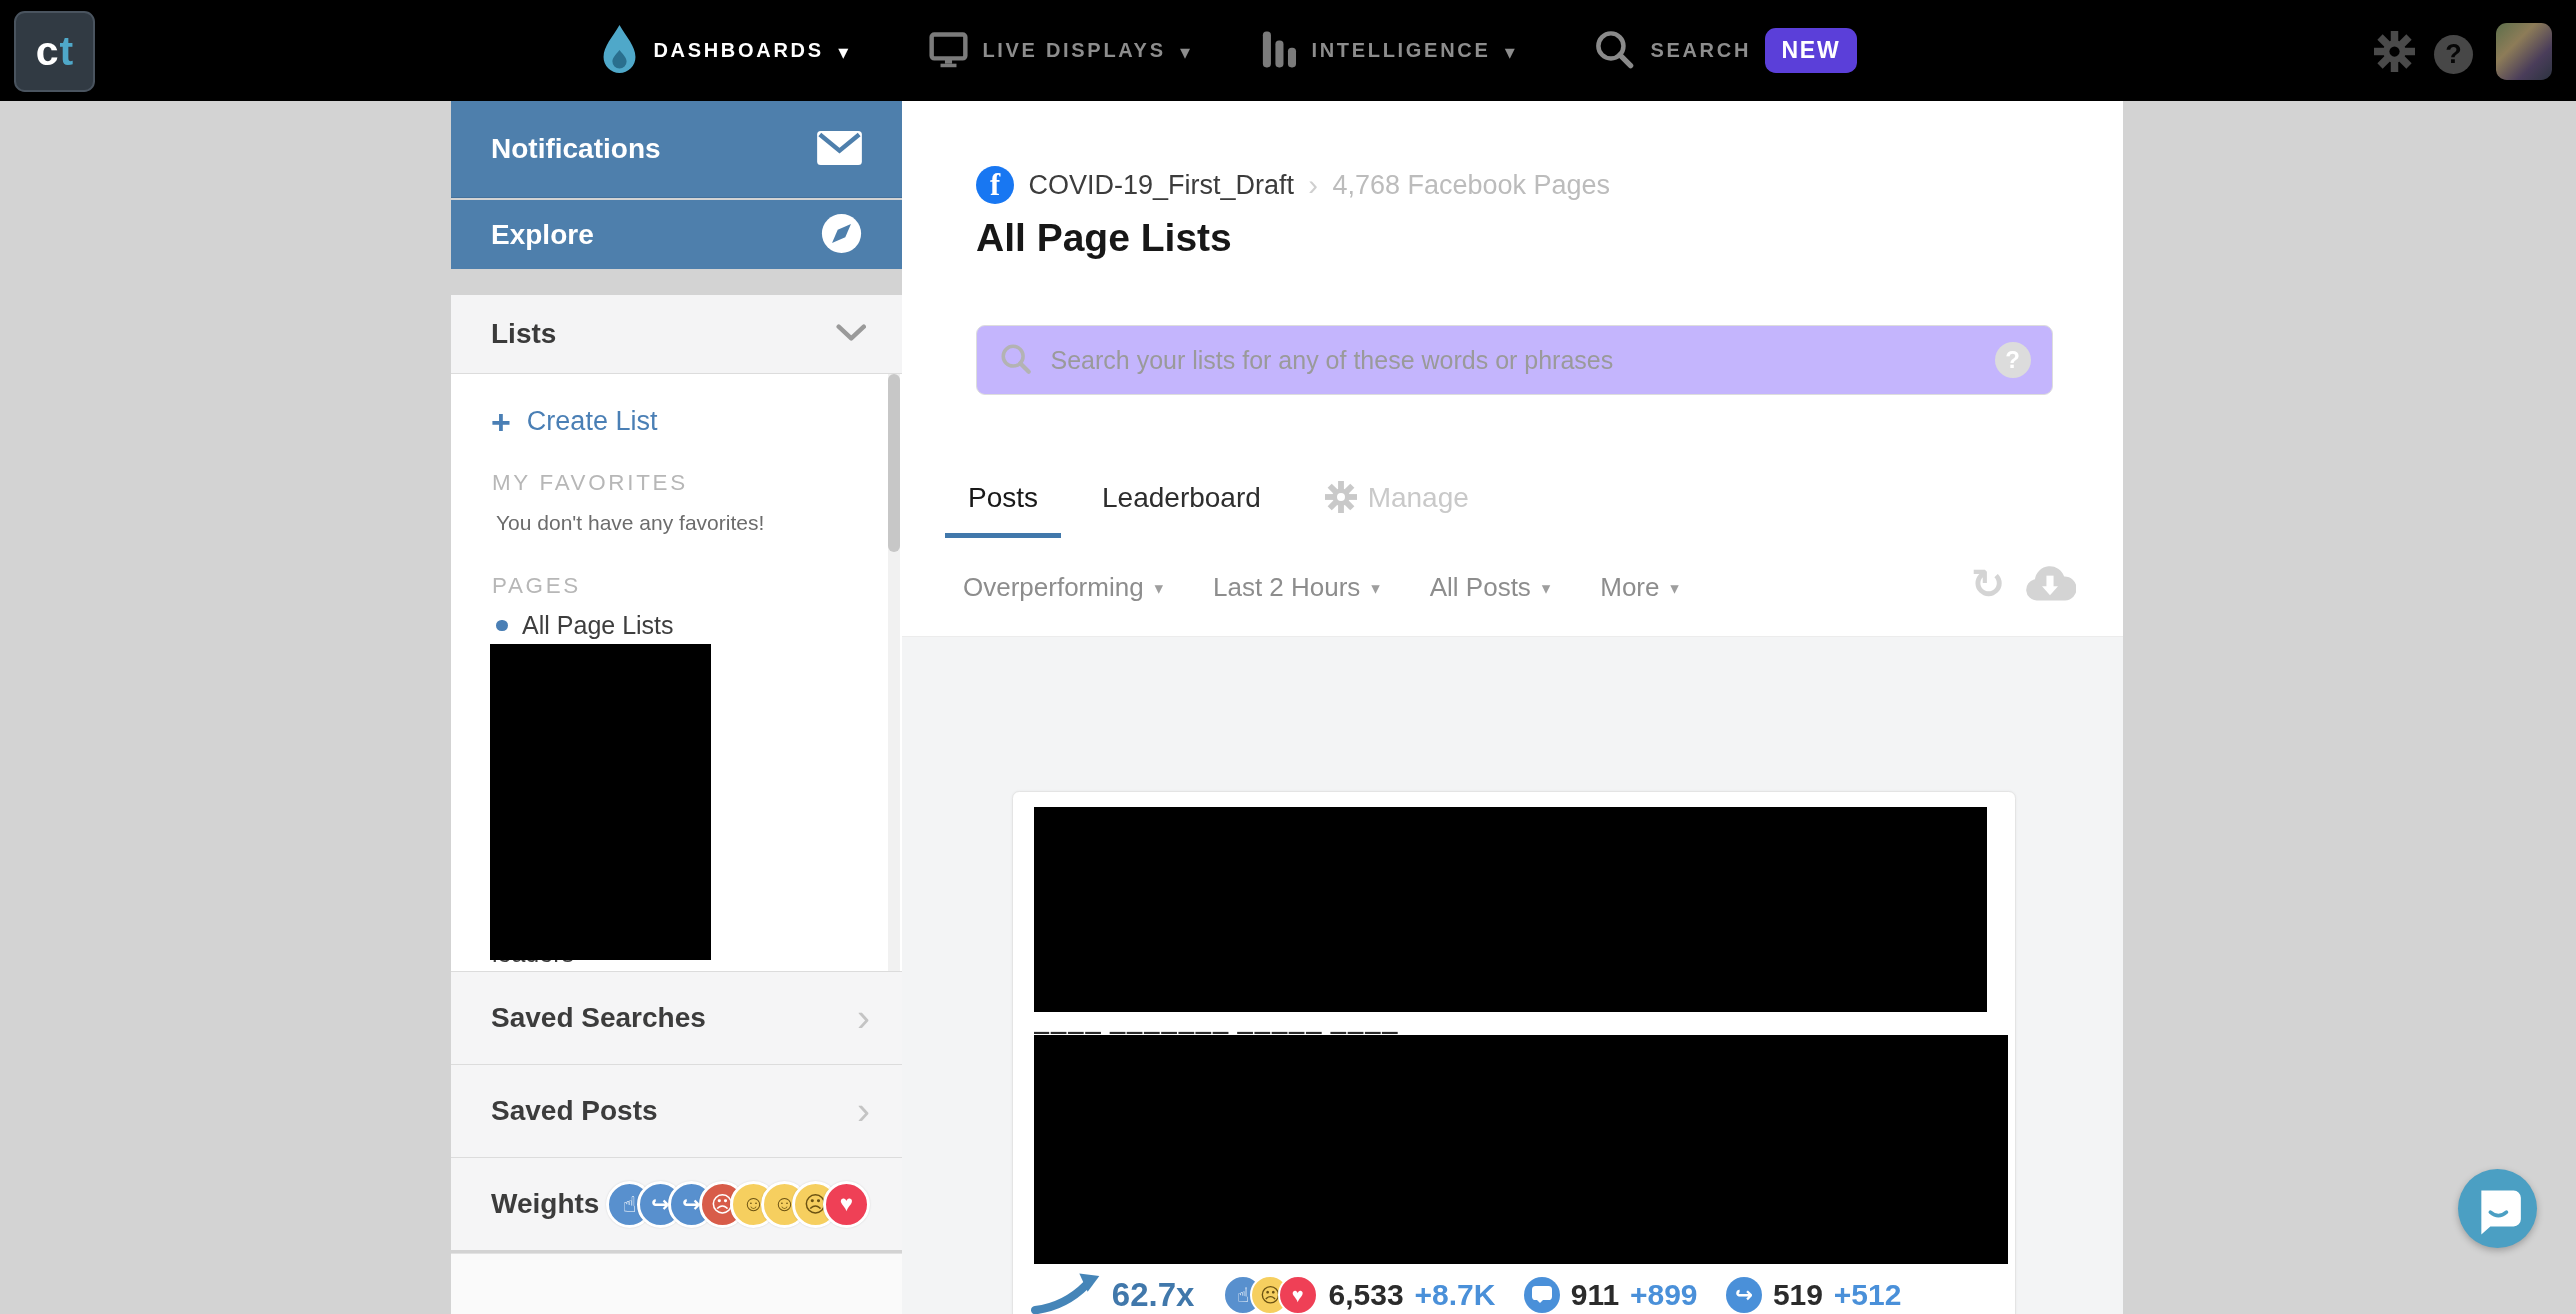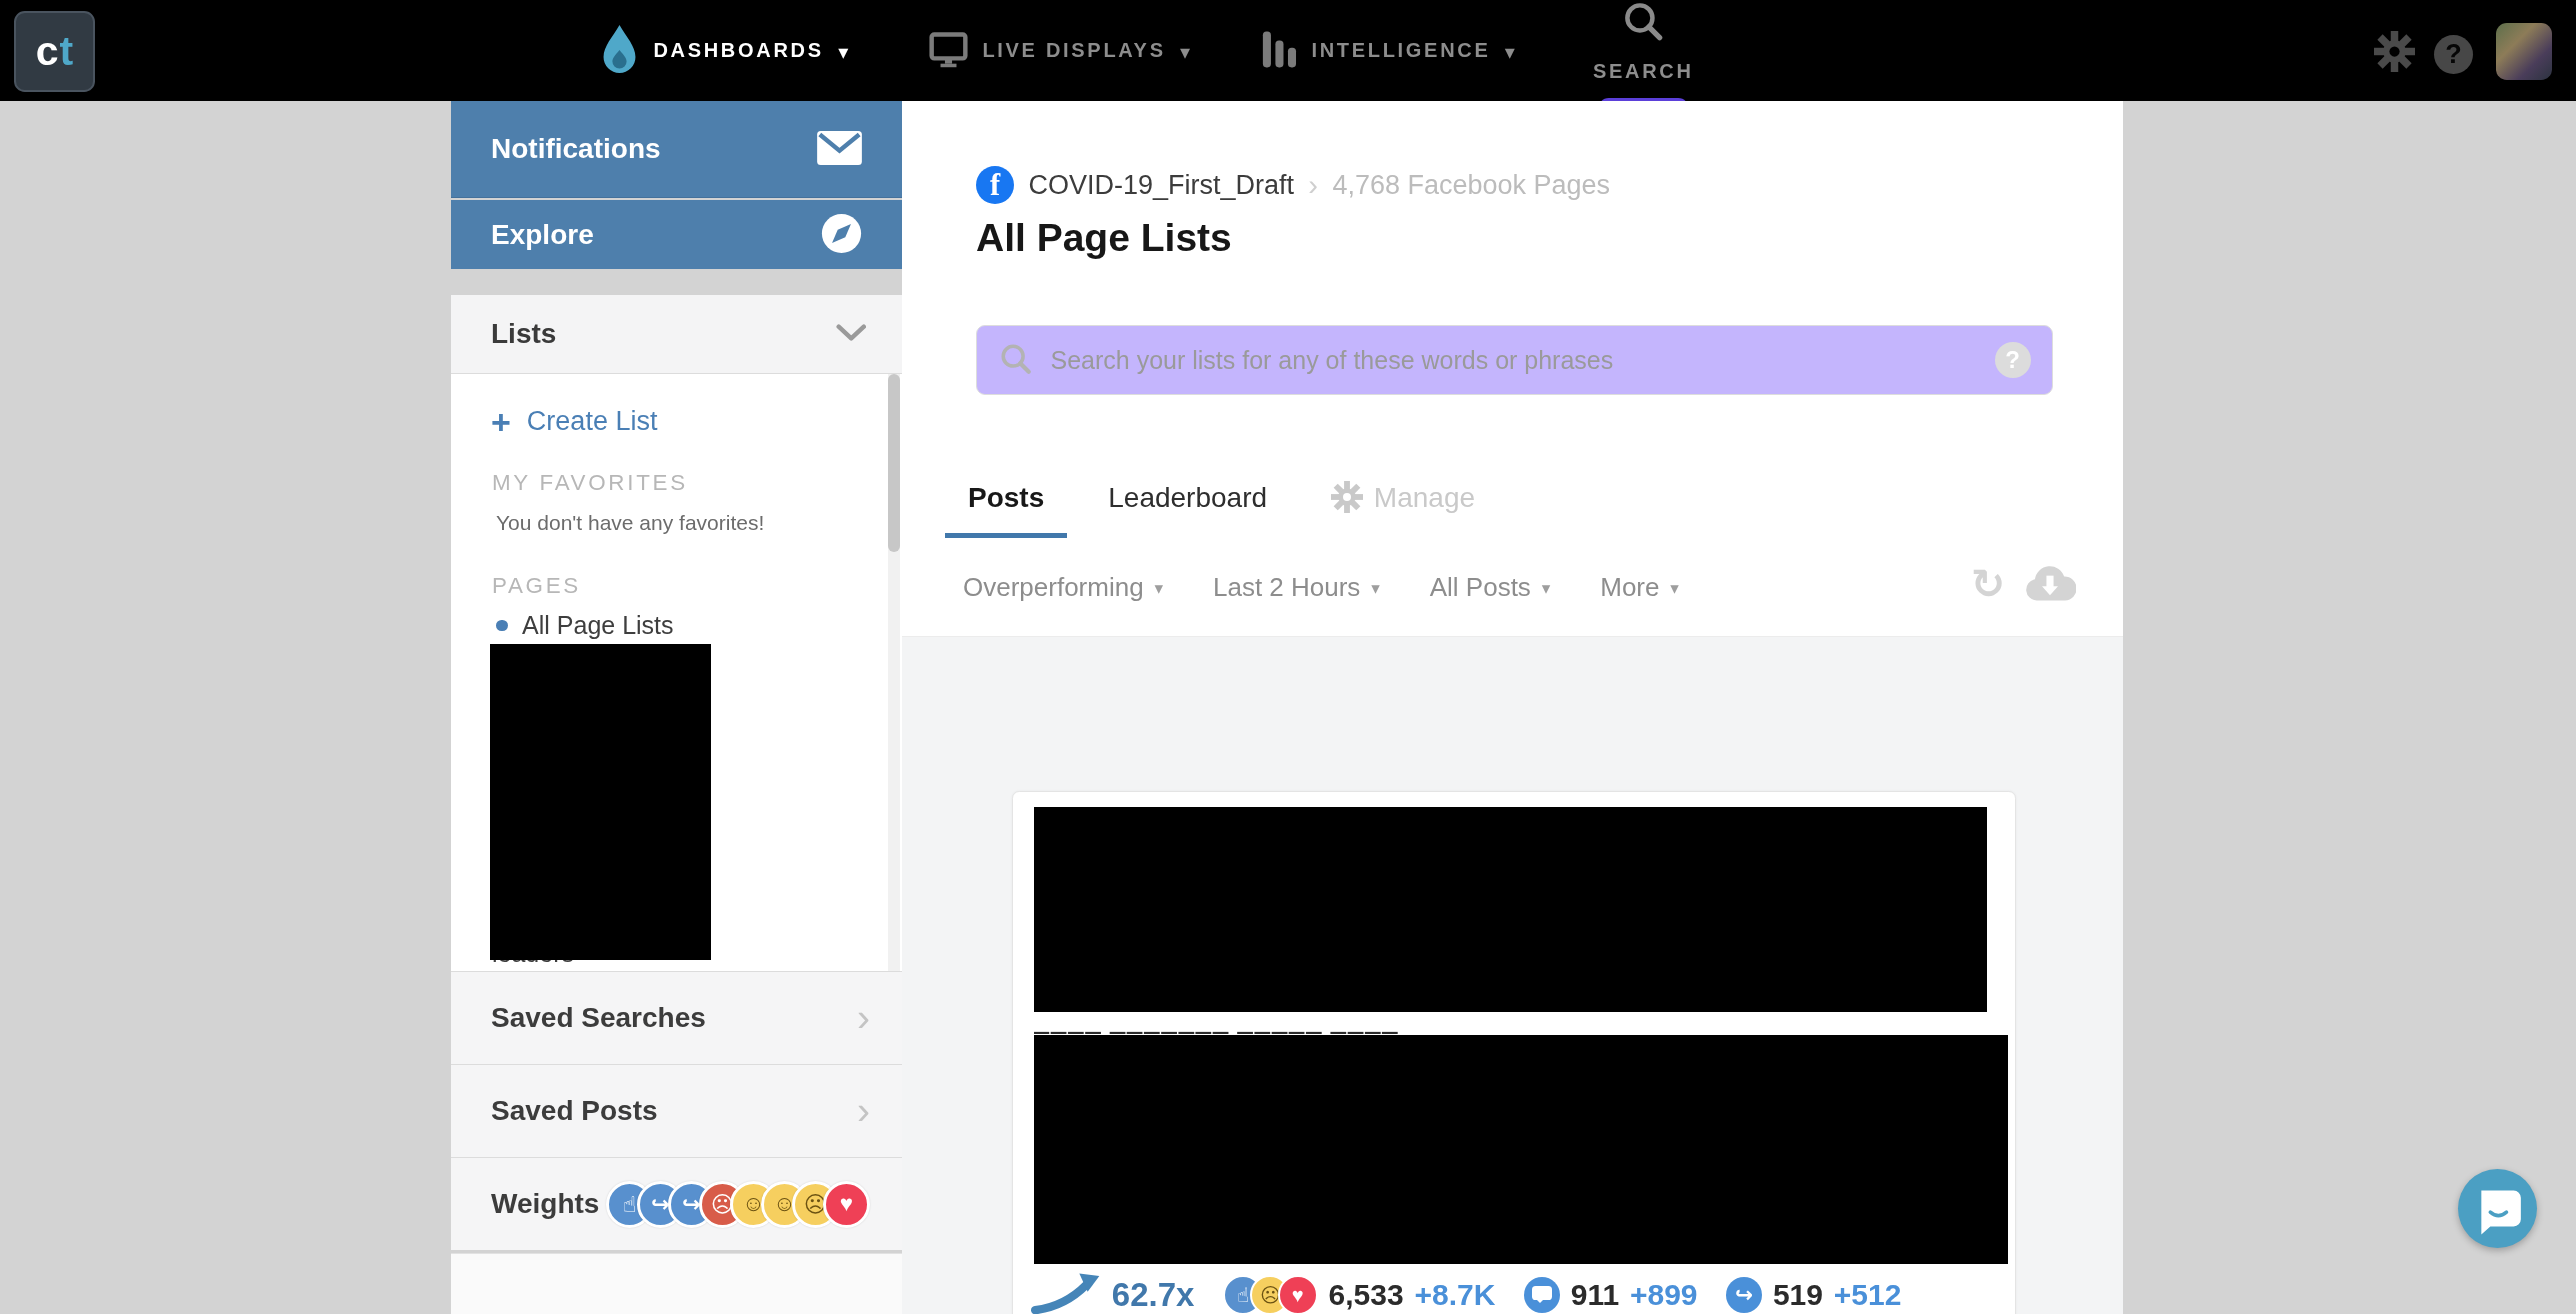--- a/index.html
+++ b/index.html
@@ -74,21 +74,21 @@
         border:1.8px solid #ddd;border-radius:9px;display:flex;align-items:center;padding:0 21.5px;box-sizing:border-box;gap:16px;}
   .searchbox input{flex:1;border:none;outline:none;font-size:25px;color:#3c3c3c;
         font-family:"Liberation Sans","DejaVu Sans",sans-serif;background:transparent;}
   .searchbox input::placeholder{color:#9a9a9a;}
   .sb-help{width:36px;height:36px;border-radius:50%;background:#dcdcdc;color:#fff;font-size:24px;
         font-weight:800;display:flex;align-items:center;justify-content:center;flex:0 0 auto;}
   .tabrow{position:absolute;left:0;right:0;top:357px;height:80px;border-bottom:1.8px solid #e9e9e9;
         display:flex;align-items:center;padding-left:43px;gap:18px;}
   .tab{position:relative;height:100%;display:flex;align-items:center;gap:10.8px;padding:0 23px;cursor:pointer;}
   .tab .lbl{font-size:28px;color:#2e2e2e;}
-  .tab.active .lbl{font-weight:700;color:#181818;}
+  .tab.active .lbl{font-weight:400;color:#181818;}
   .tab.active::after{content:"";position:absolute;left:0;right:0;bottom:-1.8px;height:7.2px;background:var(--accent);}
   .tab.disabled .lbl{color:#c9c9c9;}
   .filters{position:absolute;left:0;right:0;top:437px;height:99px;border-bottom:1.8px solid #ececec;
         display:flex;align-items:center;padding-left:61px;gap:50px;background:#fff;box-sizing:border-box;}
   .filter{display:flex;align-items:center;gap:10.8px;cursor:pointer;}
   .filter .lbl{font-size:26px;color:#8d8d8d;}
   .filter .caret{font-size:17px;color:#9e9e9e;margin-top:3.6px;}
   .f-refresh{position:absolute;right:118px;top:21.5px;font-size:41px;color:#d4d4d4;font-weight:700;cursor:pointer;}
   .f-cloud{position:absolute;right:47px;top:27px;cursor:pointer;}
   .m-body{position:absolute;left:0;right:0;top:633px;bottom:0;}
@@ -156,21 +156,21 @@
         <svg width="36" height="43" viewBox="0 0 40 48">
             <rect x="2" y="4" width="9" height="40" rx="4" fill="#7b7b7b"></rect>
             <rect x="16" y="14" width="9" height="30" rx="4" fill="#7b7b7b"></rect>
             <rect x="30" y="22" width="9" height="22" rx="4" fill="#7b7b7b"></rect>
           </svg>
       </span>
       <span class="navlbl">INTELLIGENCE</span>
       <span class="navcaret">▾</span>
     </div>
 
-    <div class="navgrp" style="left:1593px;flex-direction:column;">
+    <div class="navgrp" style="left:1593px;">
       <span>
         <svg width="43" height="43" viewBox="0 0 48 48">
             <circle cx="20" cy="20" r="14" fill="none" stroke="#8a8a8a" stroke-width="5"></circle>
             <line x1="30" y1="30" x2="42" y2="42" stroke="#8a8a8a" stroke-width="6" stroke-linecap="round"></line>
           </svg>
       </span>
       <span class="navlbl">SEARCH</span>
       <span class="newbadge">NEW</span>
     </div>
 

